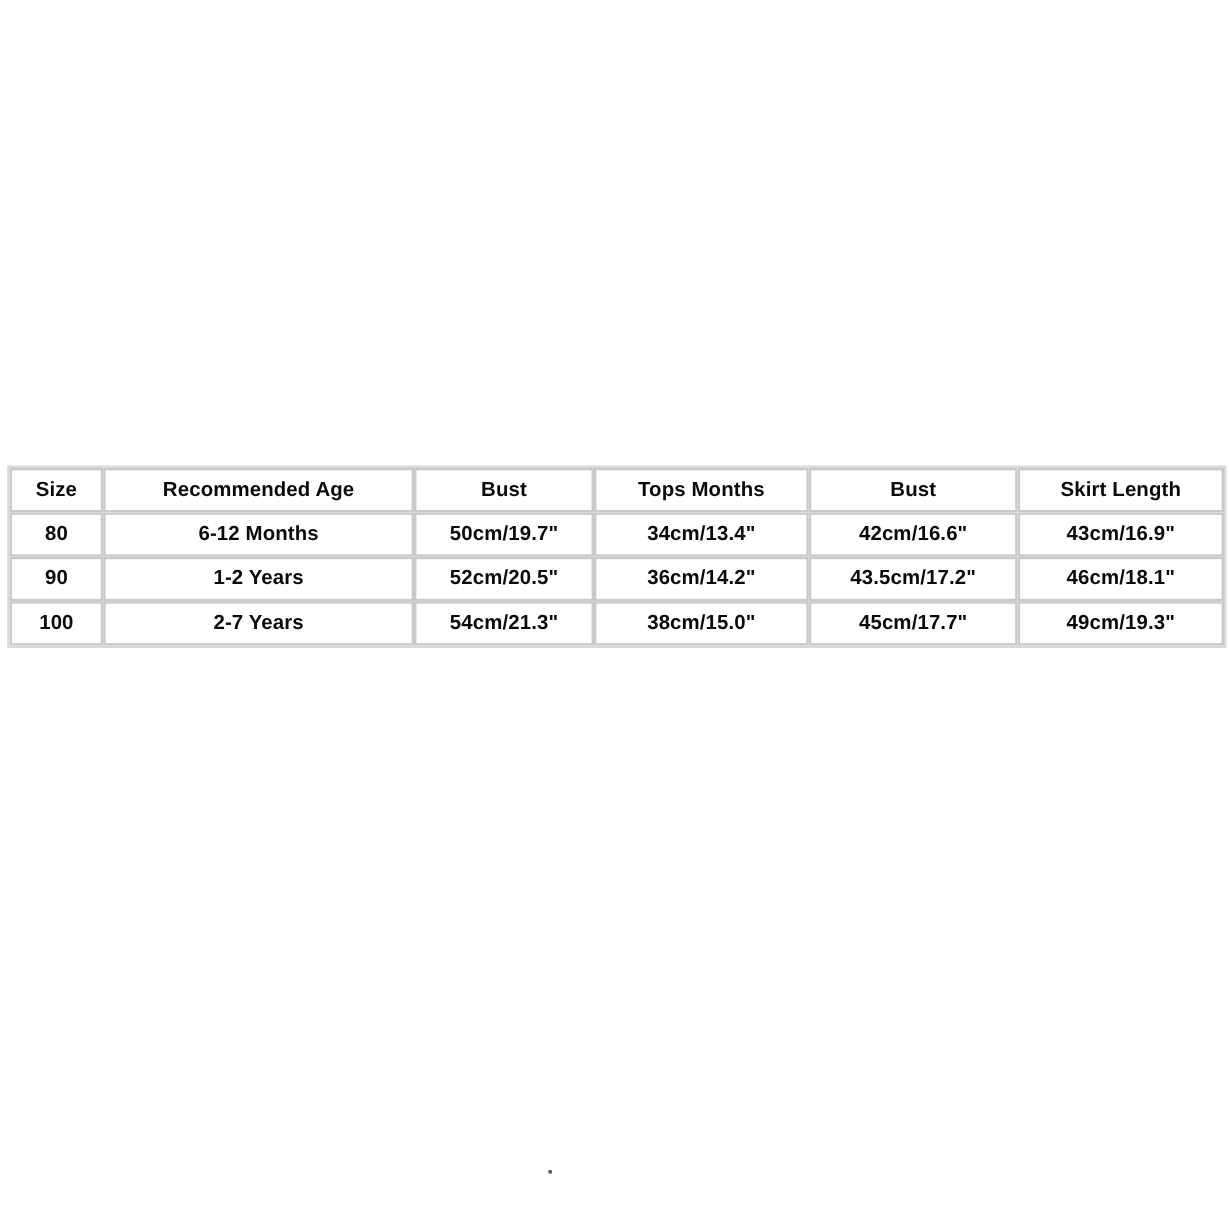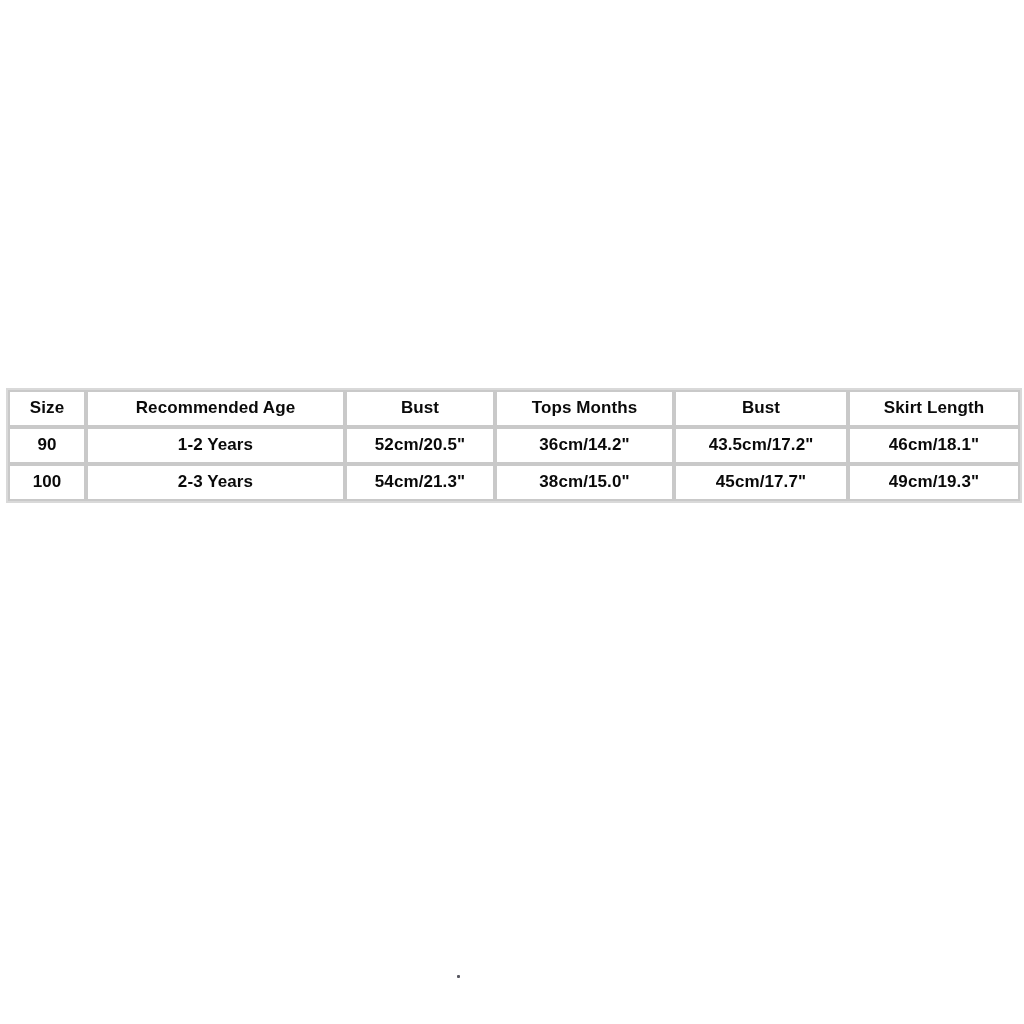--- a/index.html
+++ b/index.html
@@ -98,33 +98,41 @@
       <tbody>
         <tr class="header-row">
           <td>Size</td>
           <td>Recommended Age</td>
           <td>Bust</td>
           <td>Tops Months</td>
           <td>Bust</td>
           <td>Skirt Length</td>
         </tr>
 
+        <tr>
+          <td>80</td>
+          <td>6-12 Months</td>
+          <td>50cm/19.7"</td>
+          <td>34cm/13.4"</td>
+          <td>42cm/16.6"</td>
+          <td>43cm/16.9"</td>
+        </tr>
 
         <tr>
           <td>90</td>
           <td>1-2 Years</td>
           <td>52cm/20.5"</td>
           <td>36cm/14.2"</td>
           <td>43.5cm/17.2"</td>
           <td>46cm/18.1"</td>
         </tr>
 
         <tr>
           <td>100</td>
-          <td>2-3 Years</td>
+          <td>2-7 Years</td>
           <td>54cm/21.3"</td>
           <td>38cm/15.0"</td>
           <td>45cm/17.7"</td>
           <td>49cm/19.3"</td>
         </tr>
 
 
       </tbody>
     </table>
   </div>

